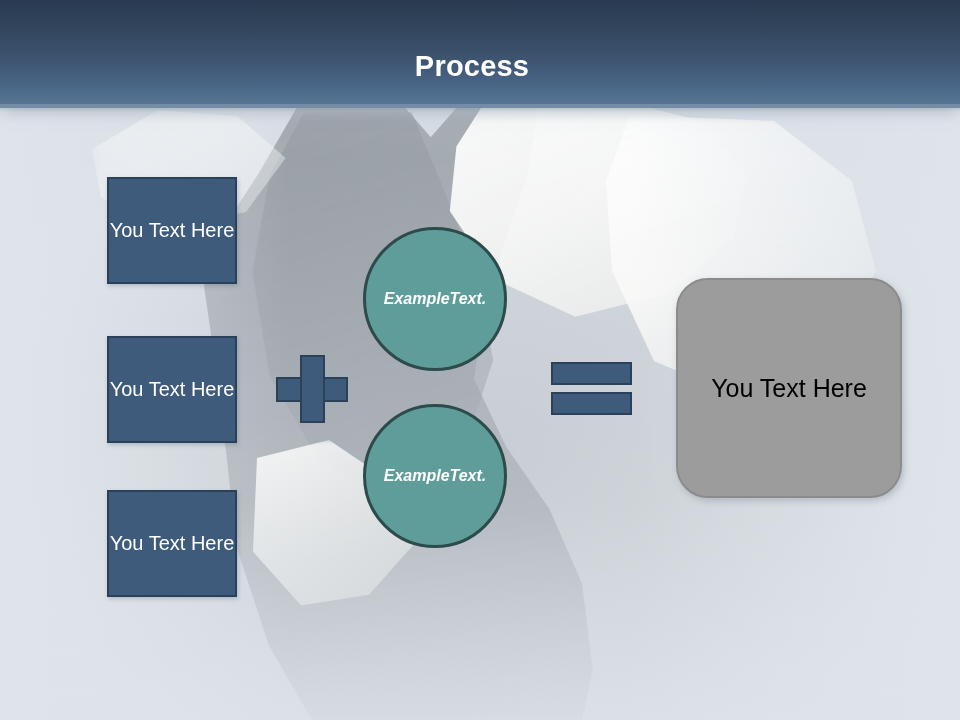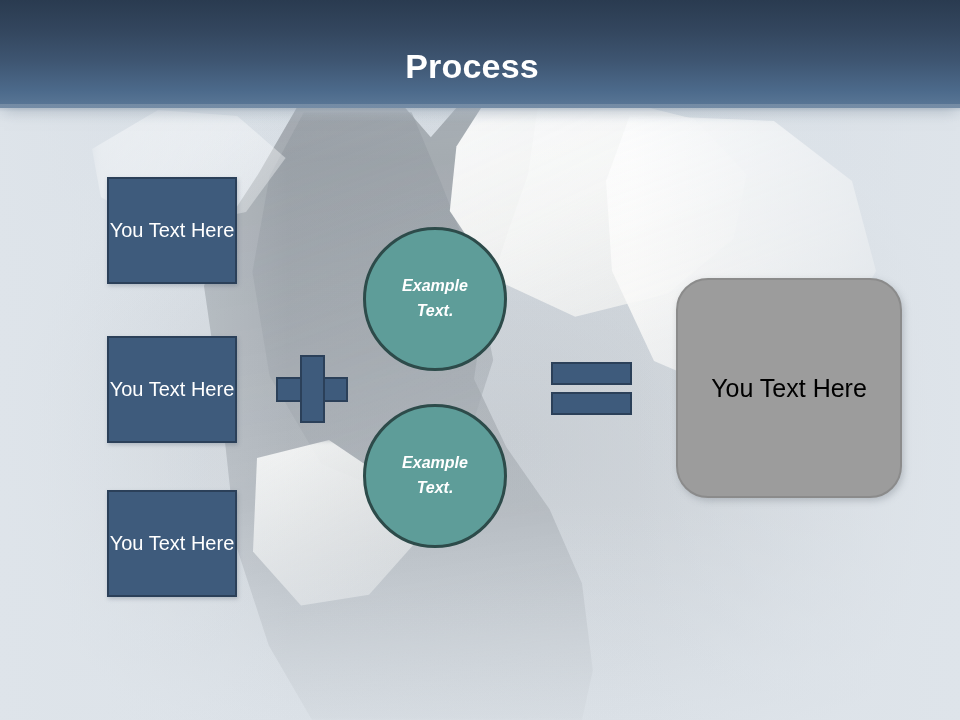--- a/index.html
+++ b/index.html
@@ -135,21 +135,21 @@
     left: 0;
     top: 0;
     width: 944px;
     height: 108px;
     display: flex;
     align-items: center;
     justify-content: center;
     padding-top: 24px;
     box-sizing: border-box;
     color: #ffffff;
-    font-size: 34px;
+    font-size: 29px;
     letter-spacing: 0.2px;
     white-space: nowrap;
   }
   .title-strong { font-weight: bold; }
   .title-rest   { font-weight: normal; }
 
   
   .blue-box {
     position: absolute;
     left: 107px;
@@ -220,21 +220,21 @@
   .teal-circle {
     position: absolute;
     left: 363px;
     width: 144px;
     height: 144px;
     border-radius: 50%;
     background: #5e9d99;
     border: 3px solid #2d4b4a;
     box-sizing: border-box;
     display: flex;
-    flex-direction: column;
+    flex-direction: row;
     align-items: center;
     justify-content: center;
     text-align: center;
     color: #ffffff;
     font-size: 16px;
     font-weight: bold;
     font-style: italic;
     line-height: 1.55;
   }
   #teal-circle-1 { top: 227px; }

